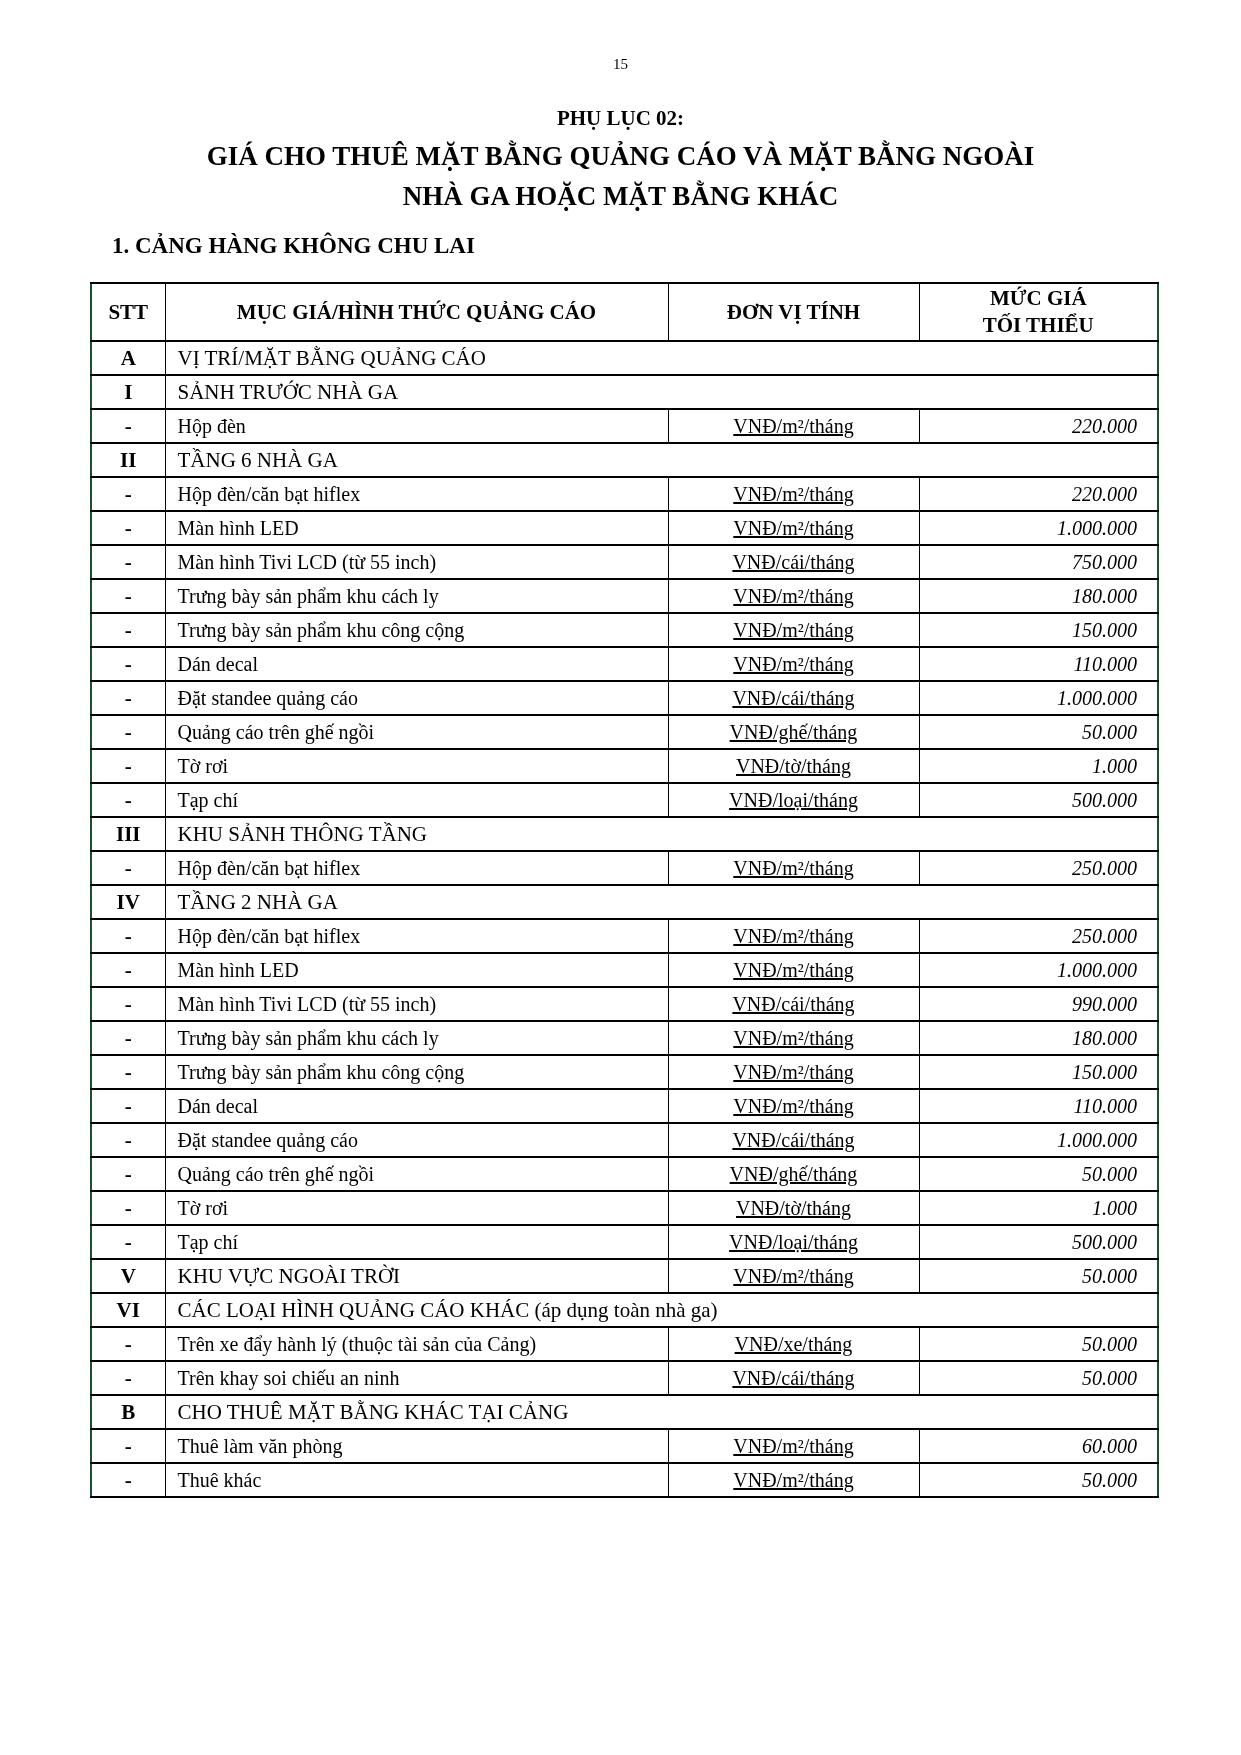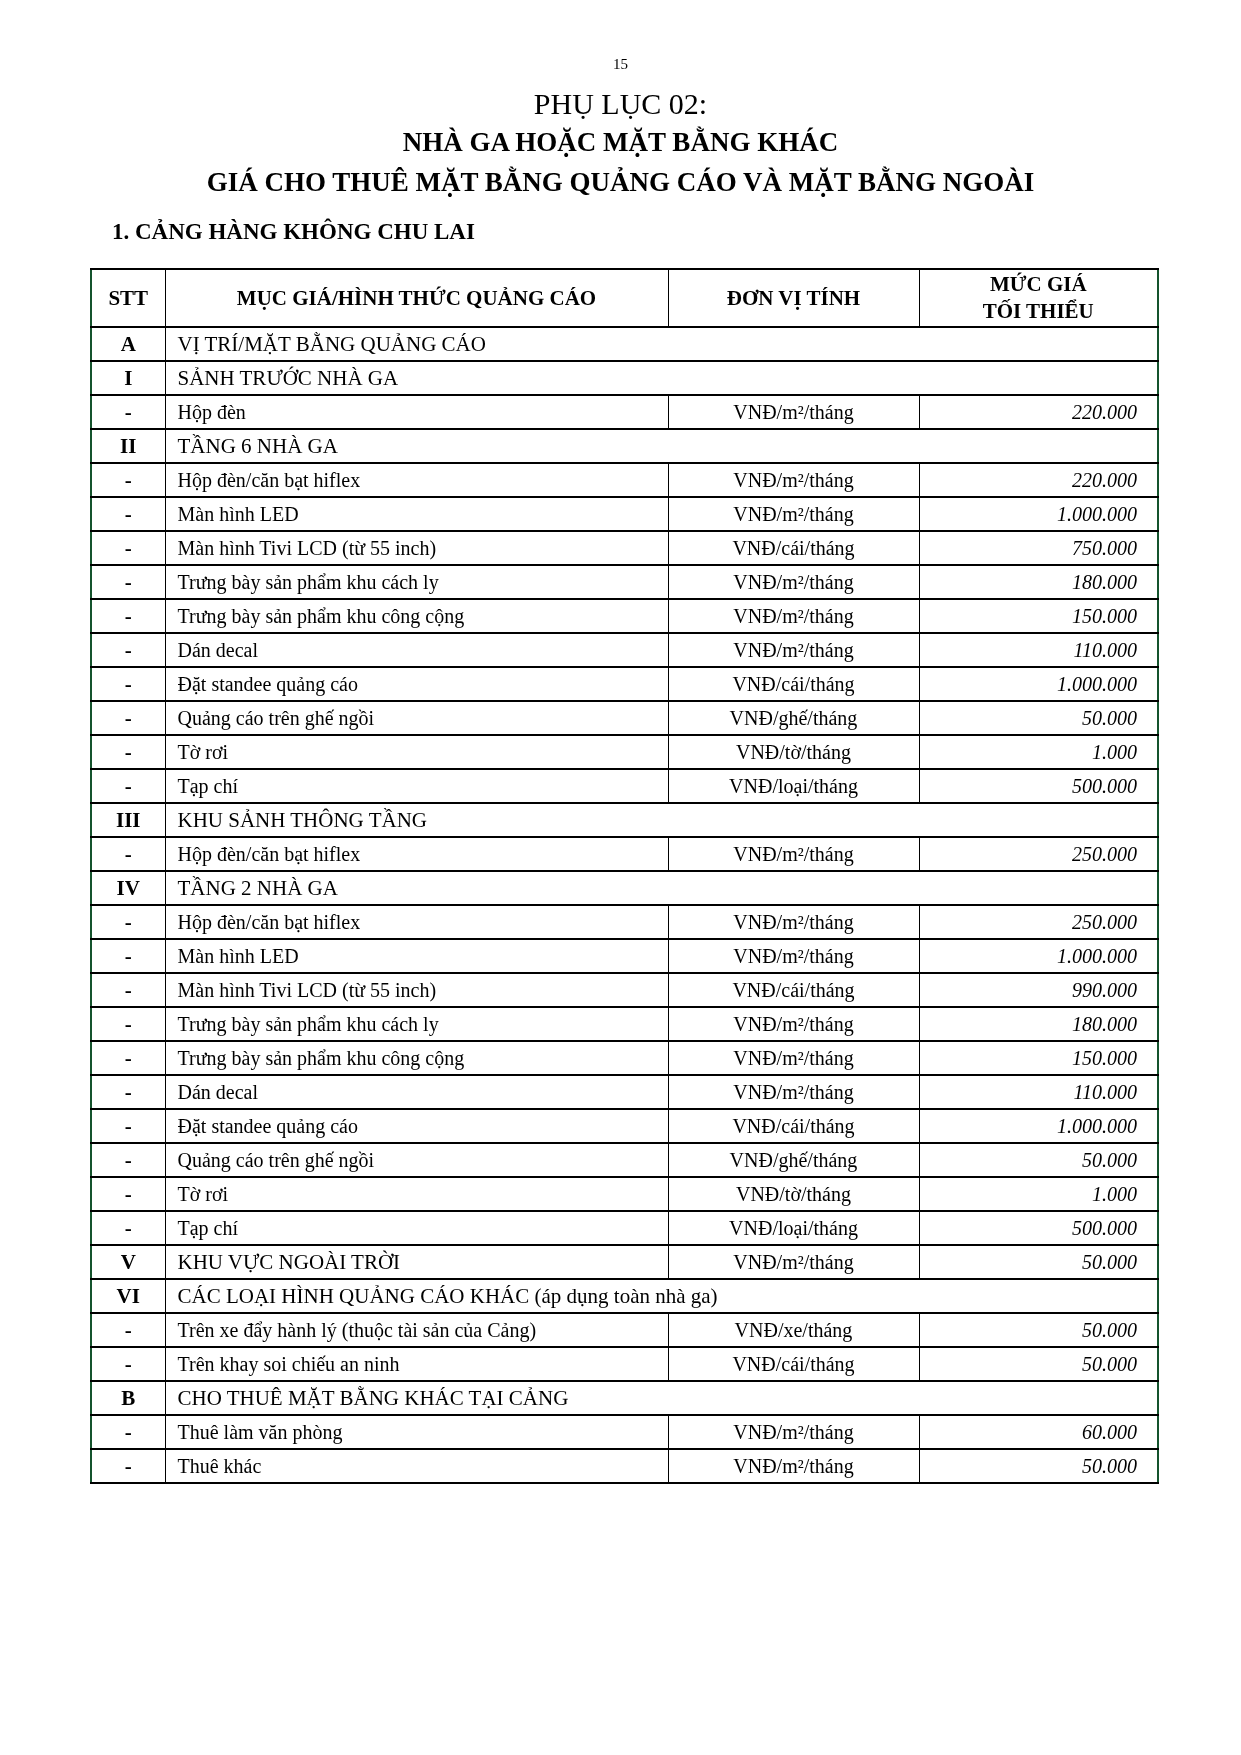--- a/index.html
+++ b/index.html
@@ -16,23 +16,23 @@
     -webkit-font-smoothing: antialiased;
   }
   .page-number {
     text-align: center;
     padding-top: 52px;
     font-size: 15px;
     line-height: 24px;
   }
   .doc-title {
     text-align: center;
-    font-weight: normal;
-    font-size: 30px;
-    margin-top: 10px;
+    font-weight: bold;
+    font-size: 21px;
+    margin-top: 24px;
     line-height: 36px;
   }
   .doc-subtitle {
     text-align: center;
     font-weight: bold;
     font-size: 27px;
     line-height: 40px;
   }
   .section-heading {
     font-weight: bold;
@@ -76,37 +76,38 @@
   td.item {
     text-align: left;
     padding-left: 12px;
   }
   td.section-label {
     font-weight: normal;
     font-size: 21px;
   }
   td.unit {
     text-align: center;
+    text-decoration: underline;
   }
   td.price {
     text-align: right;
     padding-right: 20px;
     font-style: italic;
   }
 </style>
 </head>
 <body>
 
 <div class="page">
 
   <div class="page-number">15</div>
 
   <div class="doc-title">PHỤ LỤC 02:</div>
+  <div class="doc-subtitle">GIÁ CHO THUÊ MẶT BẰNG QUẢNG CÁO VÀ MẶT BẰNG NGOÀI</div>
   <div class="doc-subtitle">NHÀ GA HOẶC MẶT BẰNG KHÁC</div>
-  <div class="doc-subtitle">GIÁ CHO THUÊ MẶT BẰNG QUẢNG CÁO VÀ MẶT BẰNG NGOÀI</div>
 
   <div class="section-heading">1. CẢNG HÀNG KHÔNG CHU LAI</div>
 
   <table class="price-table">
     <colgroup>
       <col style="width:74px">
       <col style="width:503px">
       <col style="width:251px">
       <col style="width:239px">
     </colgroup>

